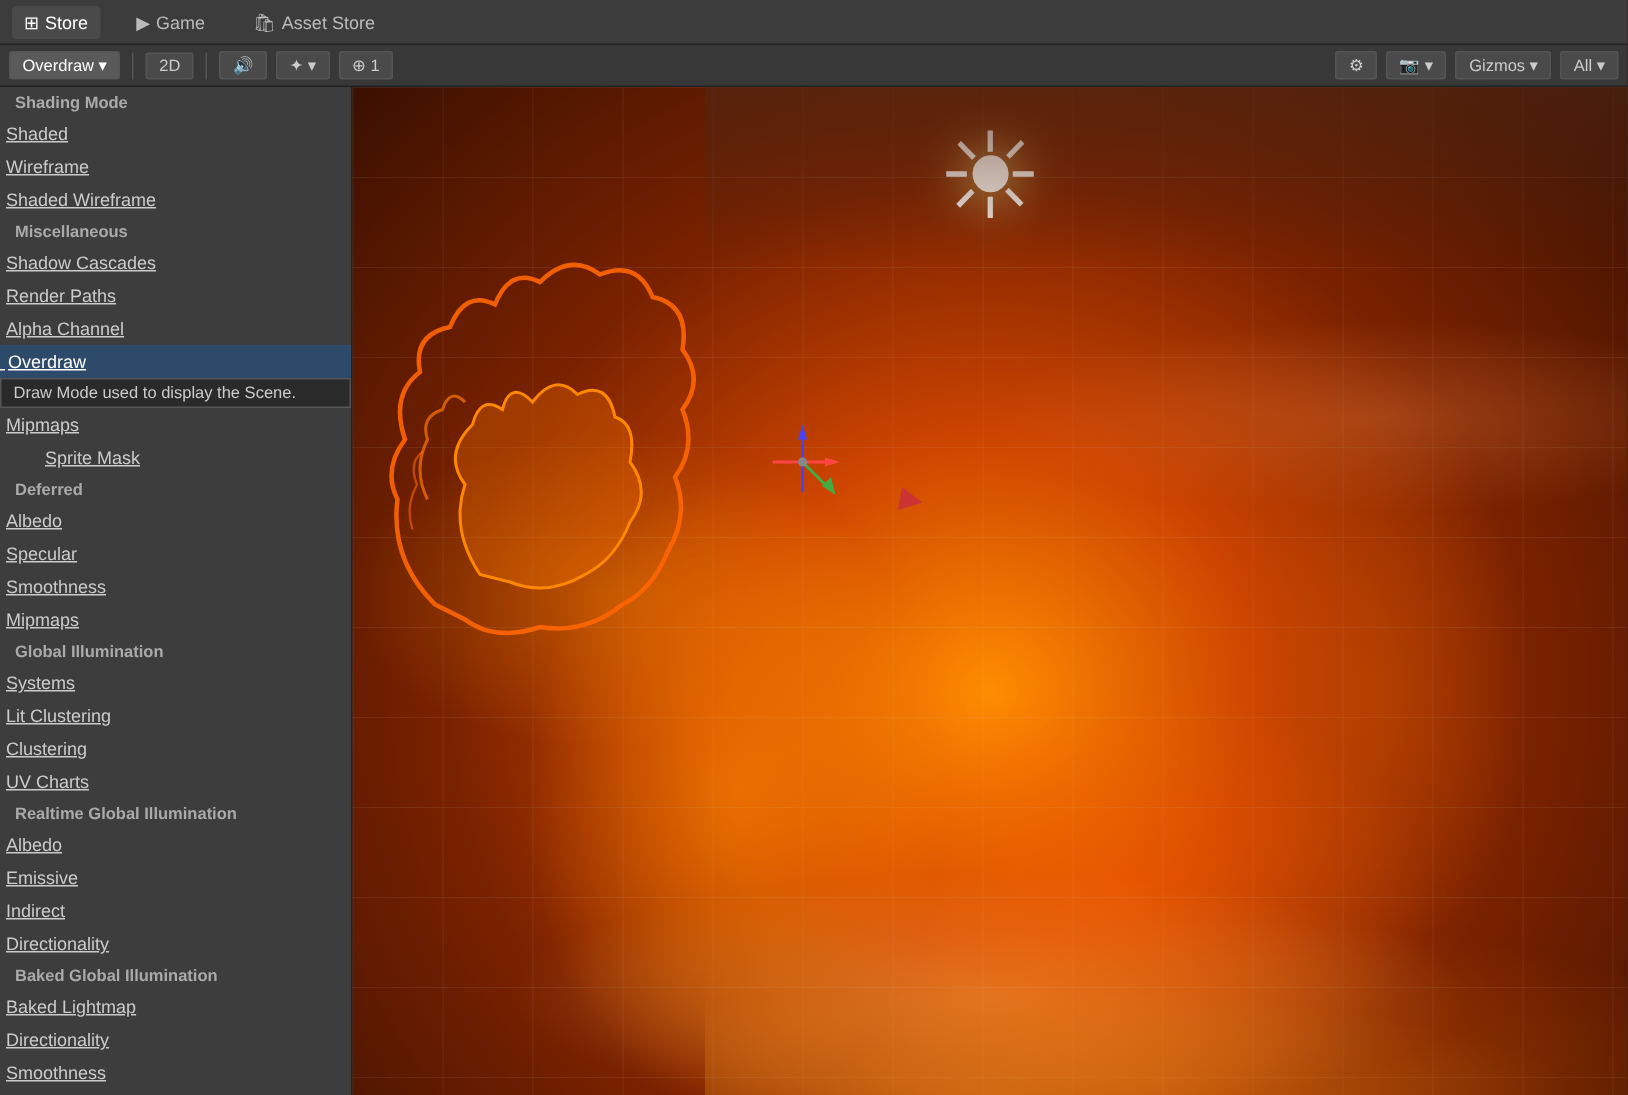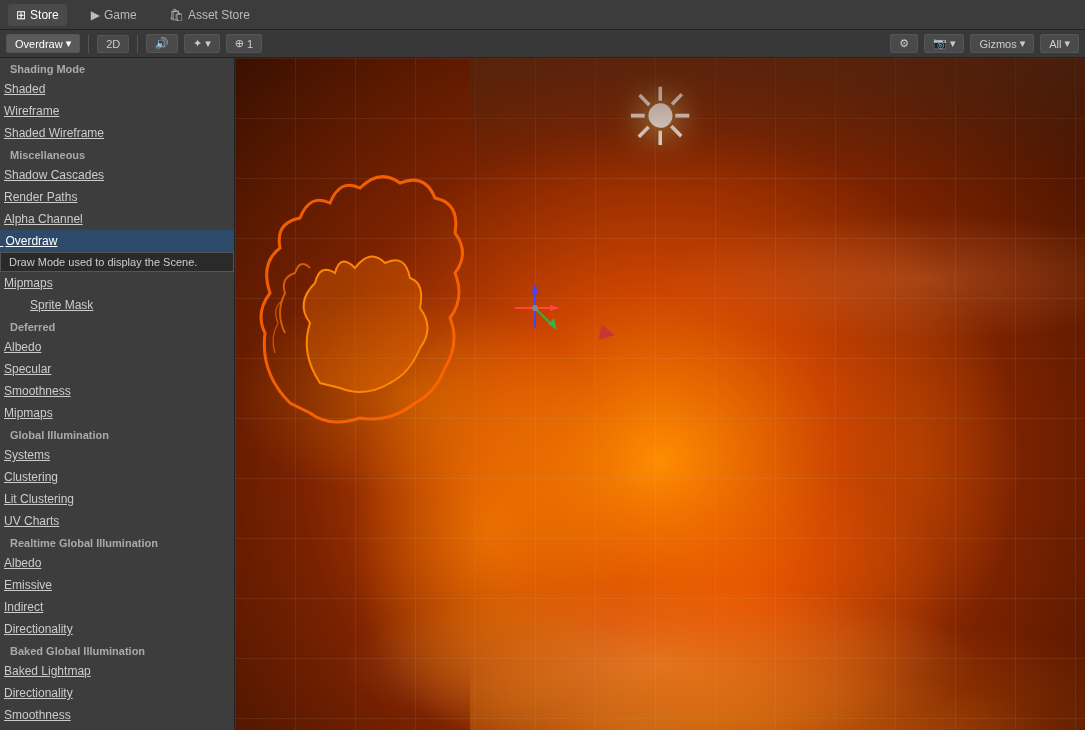--- a/index.html
+++ b/index.html
@@ -279,22 +279,22 @@
     <div class="menu-item" style="padding-left:30px">Sprite Mask</div>
 
     <div class="menu-section-header">Deferred</div>
     <div class="menu-item">Albedo</div>
     <div class="menu-item">Specular</div>
     <div class="menu-item">Smoothness</div>
     <div class="menu-item">Mipmaps</div>
 
     <div class="menu-section-header">Global Illumination</div>
     <div class="menu-item">Systems</div>
+    <div class="menu-item">Lit Clustering</div>
     <div class="menu-item">Clustering</div>
-    <div class="menu-item">Lit Clustering</div>
     <div class="menu-item">UV Charts</div>
 
     <div class="menu-section-header">Realtime Global Illumination</div>
     <div class="menu-item">Albedo</div>
     <div class="menu-item">Emissive</div>
     <div class="menu-item">Indirect</div>
     <div class="menu-item">Directionality</div>
 
     <div class="menu-section-header">Baked Global Illumination</div>
     <div class="menu-item">Baked Lightmap</div>

